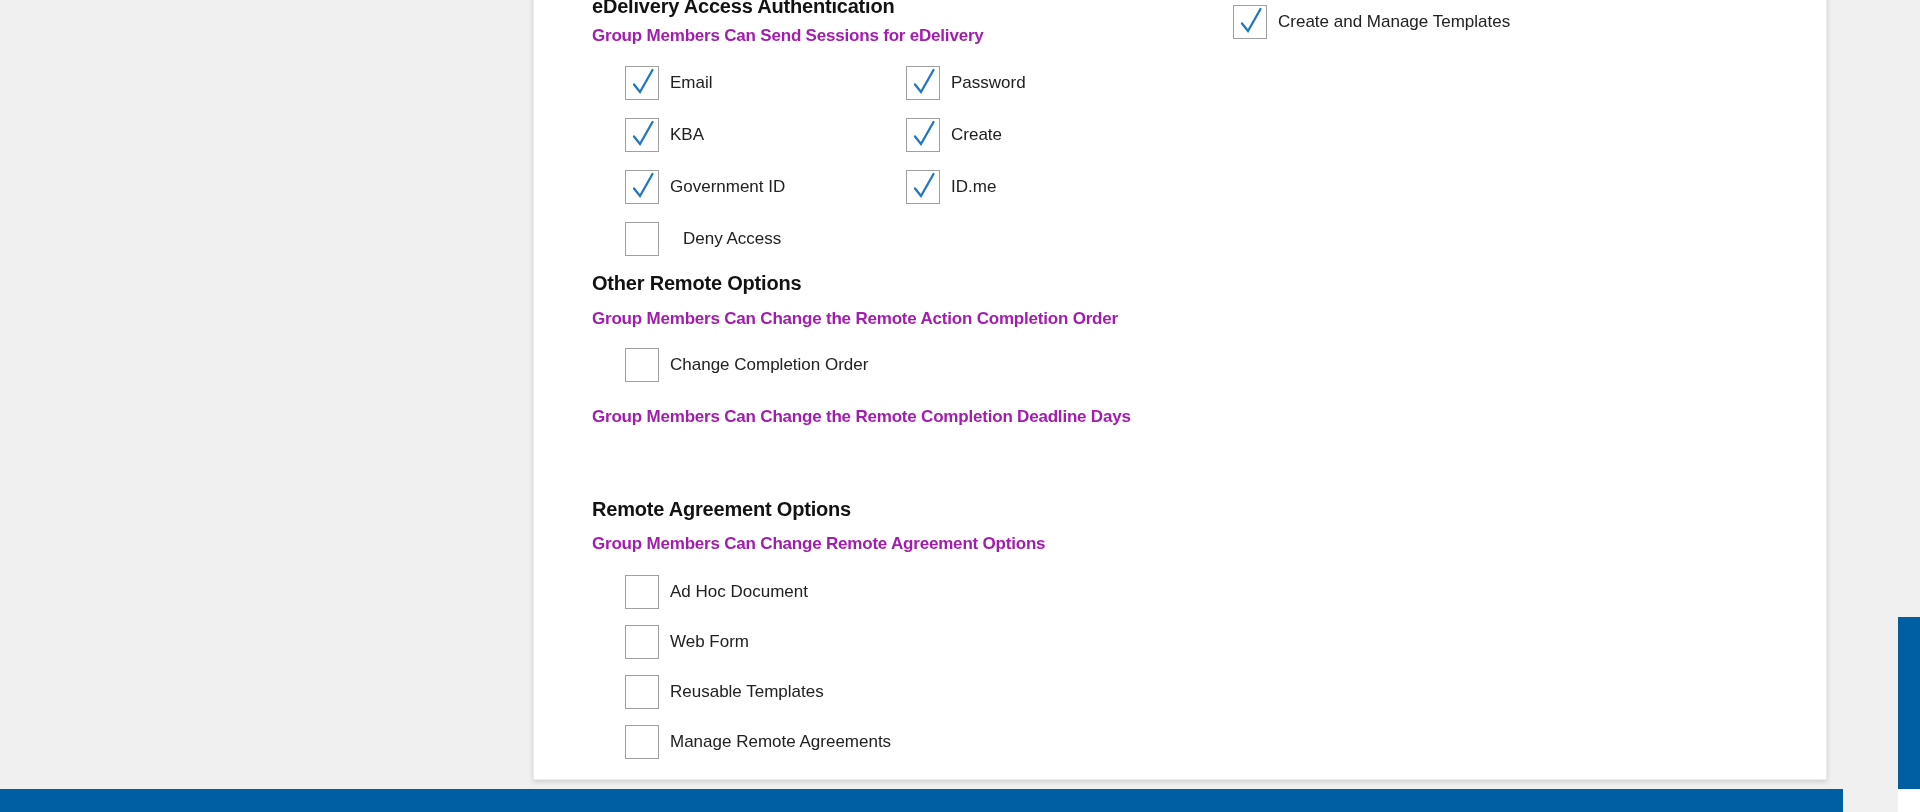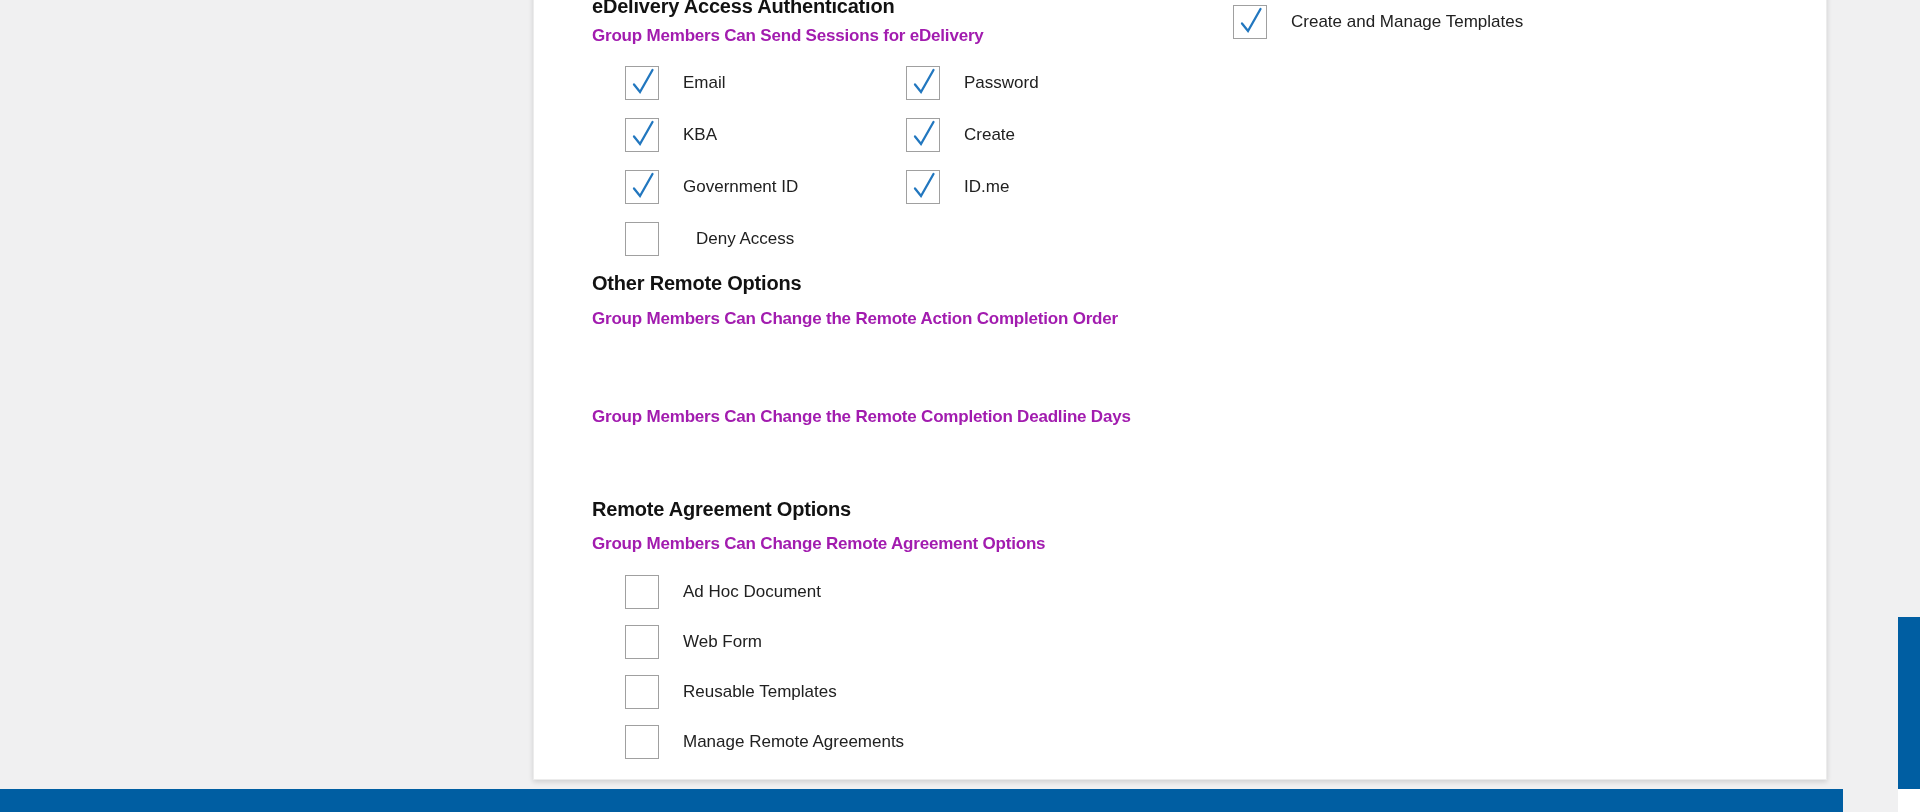--- a/index.html
+++ b/index.html
@@ -39,21 +39,21 @@
   h3.sec-subtitle{
     position:absolute;
     left:592px;
     font-size:17px;line-height:20px;font-weight:700;
     letter-spacing:-0.2px;
     color:#a21caf;
     white-space:nowrap;
   }
   .cb{
     position:absolute;
-    display:flex;align-items:center;gap:24px;
+    display:flex;align-items:center;gap:11px;
     cursor:pointer;
     white-space:nowrap;
   }
   .cb-box{
     position:relative;
     width:34px;height:34px;
     flex:0 0 34px;
     background:#fff;
     border:1px solid var(--cbx-border);
   }
@@ -167,20 +167,26 @@
       <svg viewBox="0 0 34 34">
           <path d="M8 18.5 L14 26 L26.5 4"></path>
         </svg>
     </span>
     <span class="cb-label">Create and Manage Templates</span>
   </div>
 
   <h2 class="sec-title" style="top:272px">Other Remote Options</h2>
   <h3 class="sec-subtitle" style="top:309px">Group Members Can Change the Remote Action Completion Order</h3>
 
+  <div class="cb" style="left:625px;top:348px">
+    <span class="cb-box">
+      
+    </span>
+    <span class="cb-label">Change Completion Order</span>
+  </div>
 
   <h3 class="sec-subtitle" style="top:407px">Group Members Can Change the Remote Completion Deadline Days</h3>
 
 
   <h2 class="sec-title" style="top:498px">Remote Agreement Options</h2>
   <h3 class="sec-subtitle" style="top:534px">Group Members Can Change Remote Agreement Options</h3>
 
   <div class="cb" style="left:625px;top:575px">
     <span class="cb-box">
       

